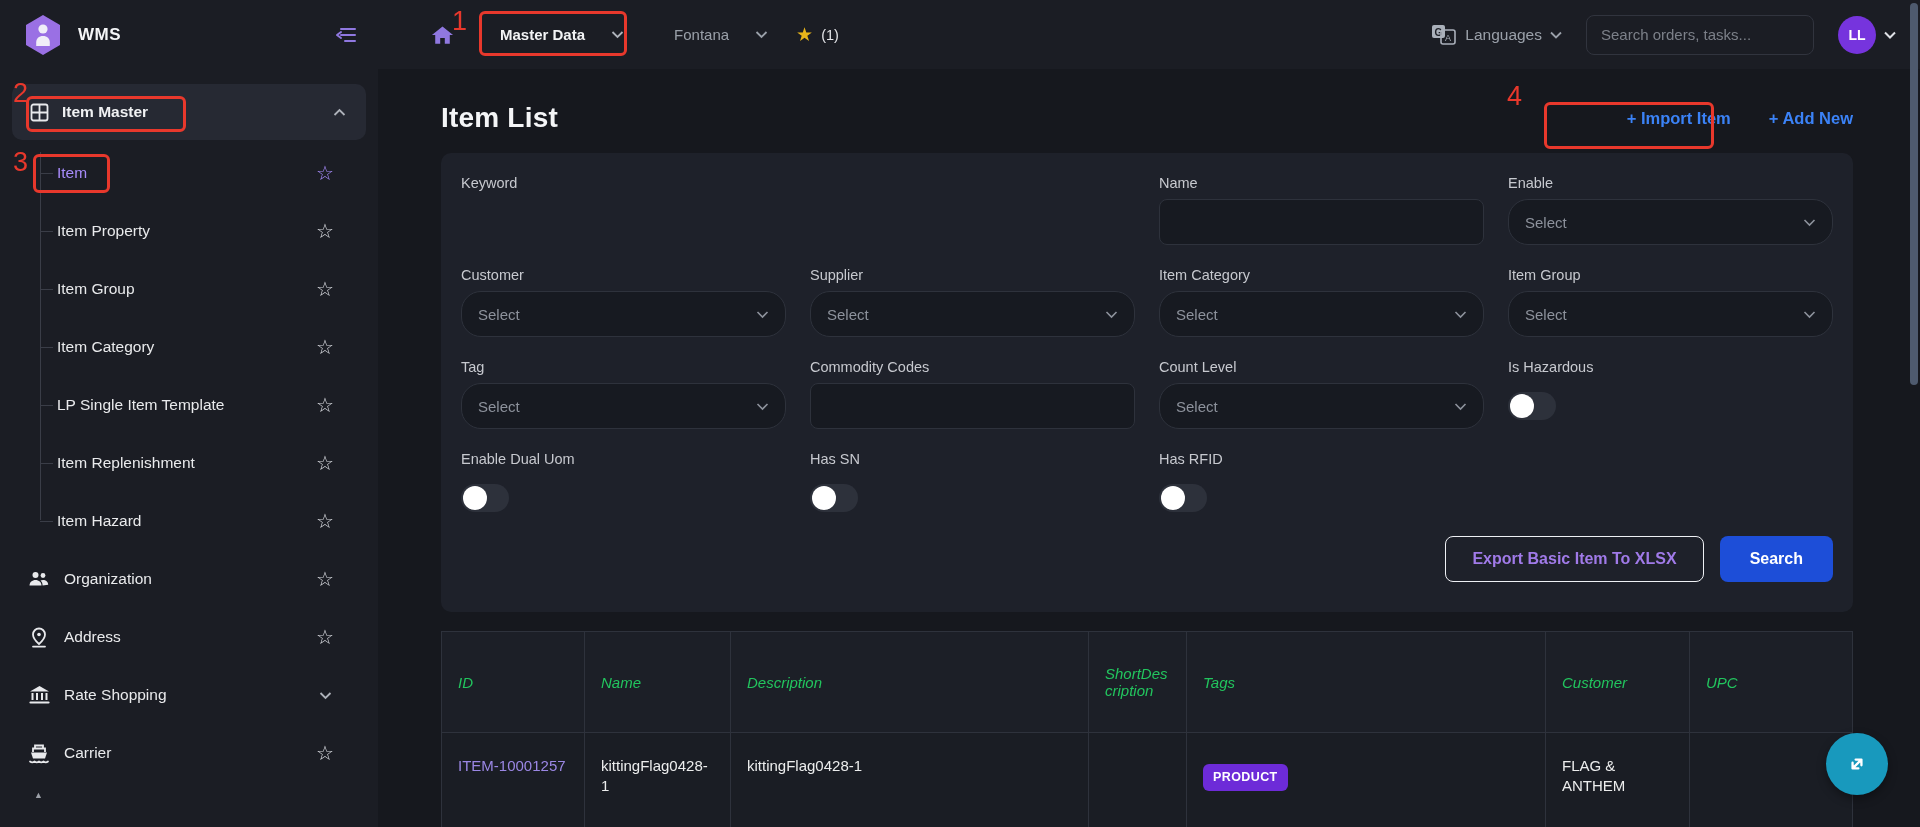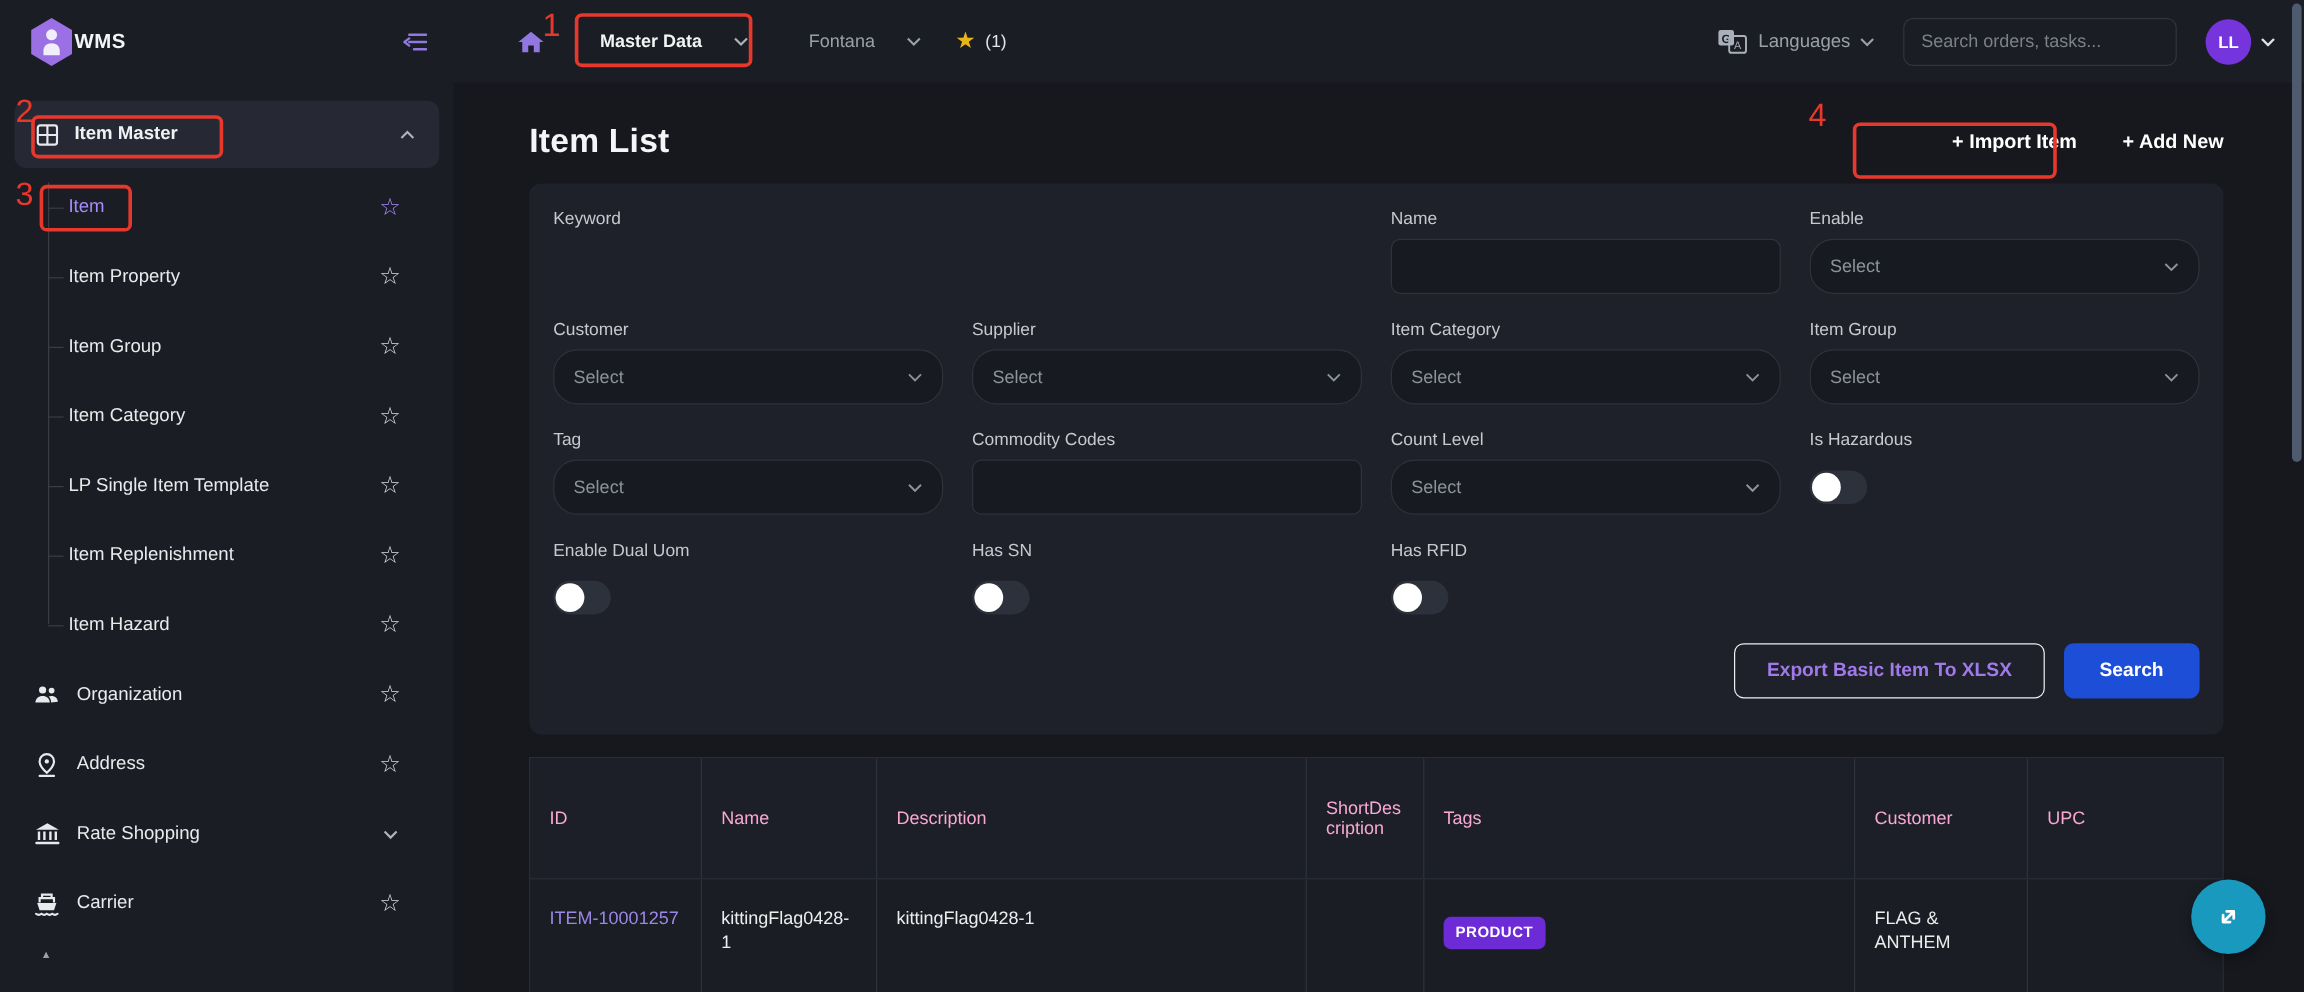--- a/index.html
+++ b/index.html
@@ -8,21 +8,21 @@
     font-family:"Liberation Sans", sans-serif;
     background:#16181e; color:#e8e9ec; position:relative;
   }
   svg { display:block; }
 
   
   .topbar {
     height:69px; background:#1b1d24; display:flex; align-items:center;
     padding:0 24px; position:relative; z-index:5;
   }
-  .logo-wrap { display:flex; align-items:center; gap:0; width:311px; }
+  .logo-wrap { display:flex; align-items:center; gap:16px; width:311px; }
   .logo-text { font-size:17px; font-weight:700; letter-spacing:.5px; color:#f4f5f7; }
   .icon-btn { background:none; border:none; cursor:pointer; padding:0; display:flex; align-items:center; }
   .collapse-btn { margin-right:0; }
   .home-btn { margin-left:72px; }
   .nav-item { display:flex; align-items:center; gap:26px; cursor:pointer;justify-content:center; }
   .master-data { margin-left:46px; font-size:15px; font-weight:700; color:#f2f3f5; }
   .fontana { margin-left:50px; font-size:15px; color:#9aa0a9; }
   .fav-group { margin-left:28px; display:flex; align-items:center; gap:8px; }
   .fav-star { color:#e7b41a; font-size:19px; line-height:1; }
   .fav-count { color:#e4e5e8; font-size:14.5px; }
@@ -62,21 +62,21 @@
   .side-item .ico { width:22px; display:flex; justify-content:center; }
   .side-item .label { margin-left:14px; font-size:15.5px; font-weight:500; color:#e9eaec; }
   .side-item .chev { margin-left:auto; margin-right:34px; }
   .scroll-hint { margin:8px 0 0 22px; color:#9ca0a8; font-size:9px; }
 
   
   .main { flex:1; padding:0 67px 0 63px; overflow:hidden; }
   .page-head { margin-top:33px; display:flex; align-items:center; }
   .page-title { font-size:28px; font-weight:700; color:#f4f5f7; letter-spacing:.2px; }
   .head-actions { margin-left:auto; display:flex; align-items:center; gap:38px; }
-  .link-btn { background:none; border:none; color:#ffffff; font-size:16.5px; font-weight:700; cursor:pointer; font-family:inherit; }
+  .link-btn { background:none; border:none; color:#3b82f6; font-size:16.5px; font-weight:700; cursor:pointer; font-family:inherit; }
 
   
   .panel {
     margin-top:19px; background:#1e212a; border-radius:10px; padding:22px 20px 30px 20px;
   }
   .fgrid { display:grid; grid-template-columns:repeat(4,1fr); column-gap:24px; row-gap:22px; }
   .field { display:flex; flex-direction:column; }
   .field.span2 { grid-column:span 2; }
   .flabel { font-size:14.5px; color:#c7c9cf; margin-bottom:8px; }
   .finput {
@@ -103,21 +103,21 @@
     height:46px; padding:0 30px; background:#1d4ed8; border:none; border-radius:8px;
     color:#ffffff; font-size:16px; font-weight:700; cursor:pointer; font-family:inherit;
   }
 
   
   .tbl { margin-top:19px; border:1px solid #2e323c; border-bottom:none; background:#1a1d24; }
   .tbl-head, .tbl-row { display:grid; grid-template-columns:143px 146px 358px 98px 359px 144px auto; }
   .tbl-head { background:#1c1f27; border-bottom:1px solid #2e323c; }
   .th {
     min-height:100px; display:flex; align-items:center; padding:10px 16px;
-    font-size:15px; color:#f9a8d4; border-right:1px solid #2e323c; word-break:break-all;
+    font-size:15px; color:#22c55e; border-right:1px solid #2e323c; word-break:break-all;font-style:italic;
   }
   .th:last-child { border-right:none; }
   .tbl-row { background:#1a1d24; }
   .td {
     min-height:130px; padding:23px 16px 10px 16px; font-size:15px; color:#eceded;
     border-right:1px solid #2e323c; word-break:break-all; line-height:1.35;
   }
   .td:last-child { border-right:none; }
   .id-link { color:#9b87e4; cursor:pointer; text-decoration:none; }
   .badge {

